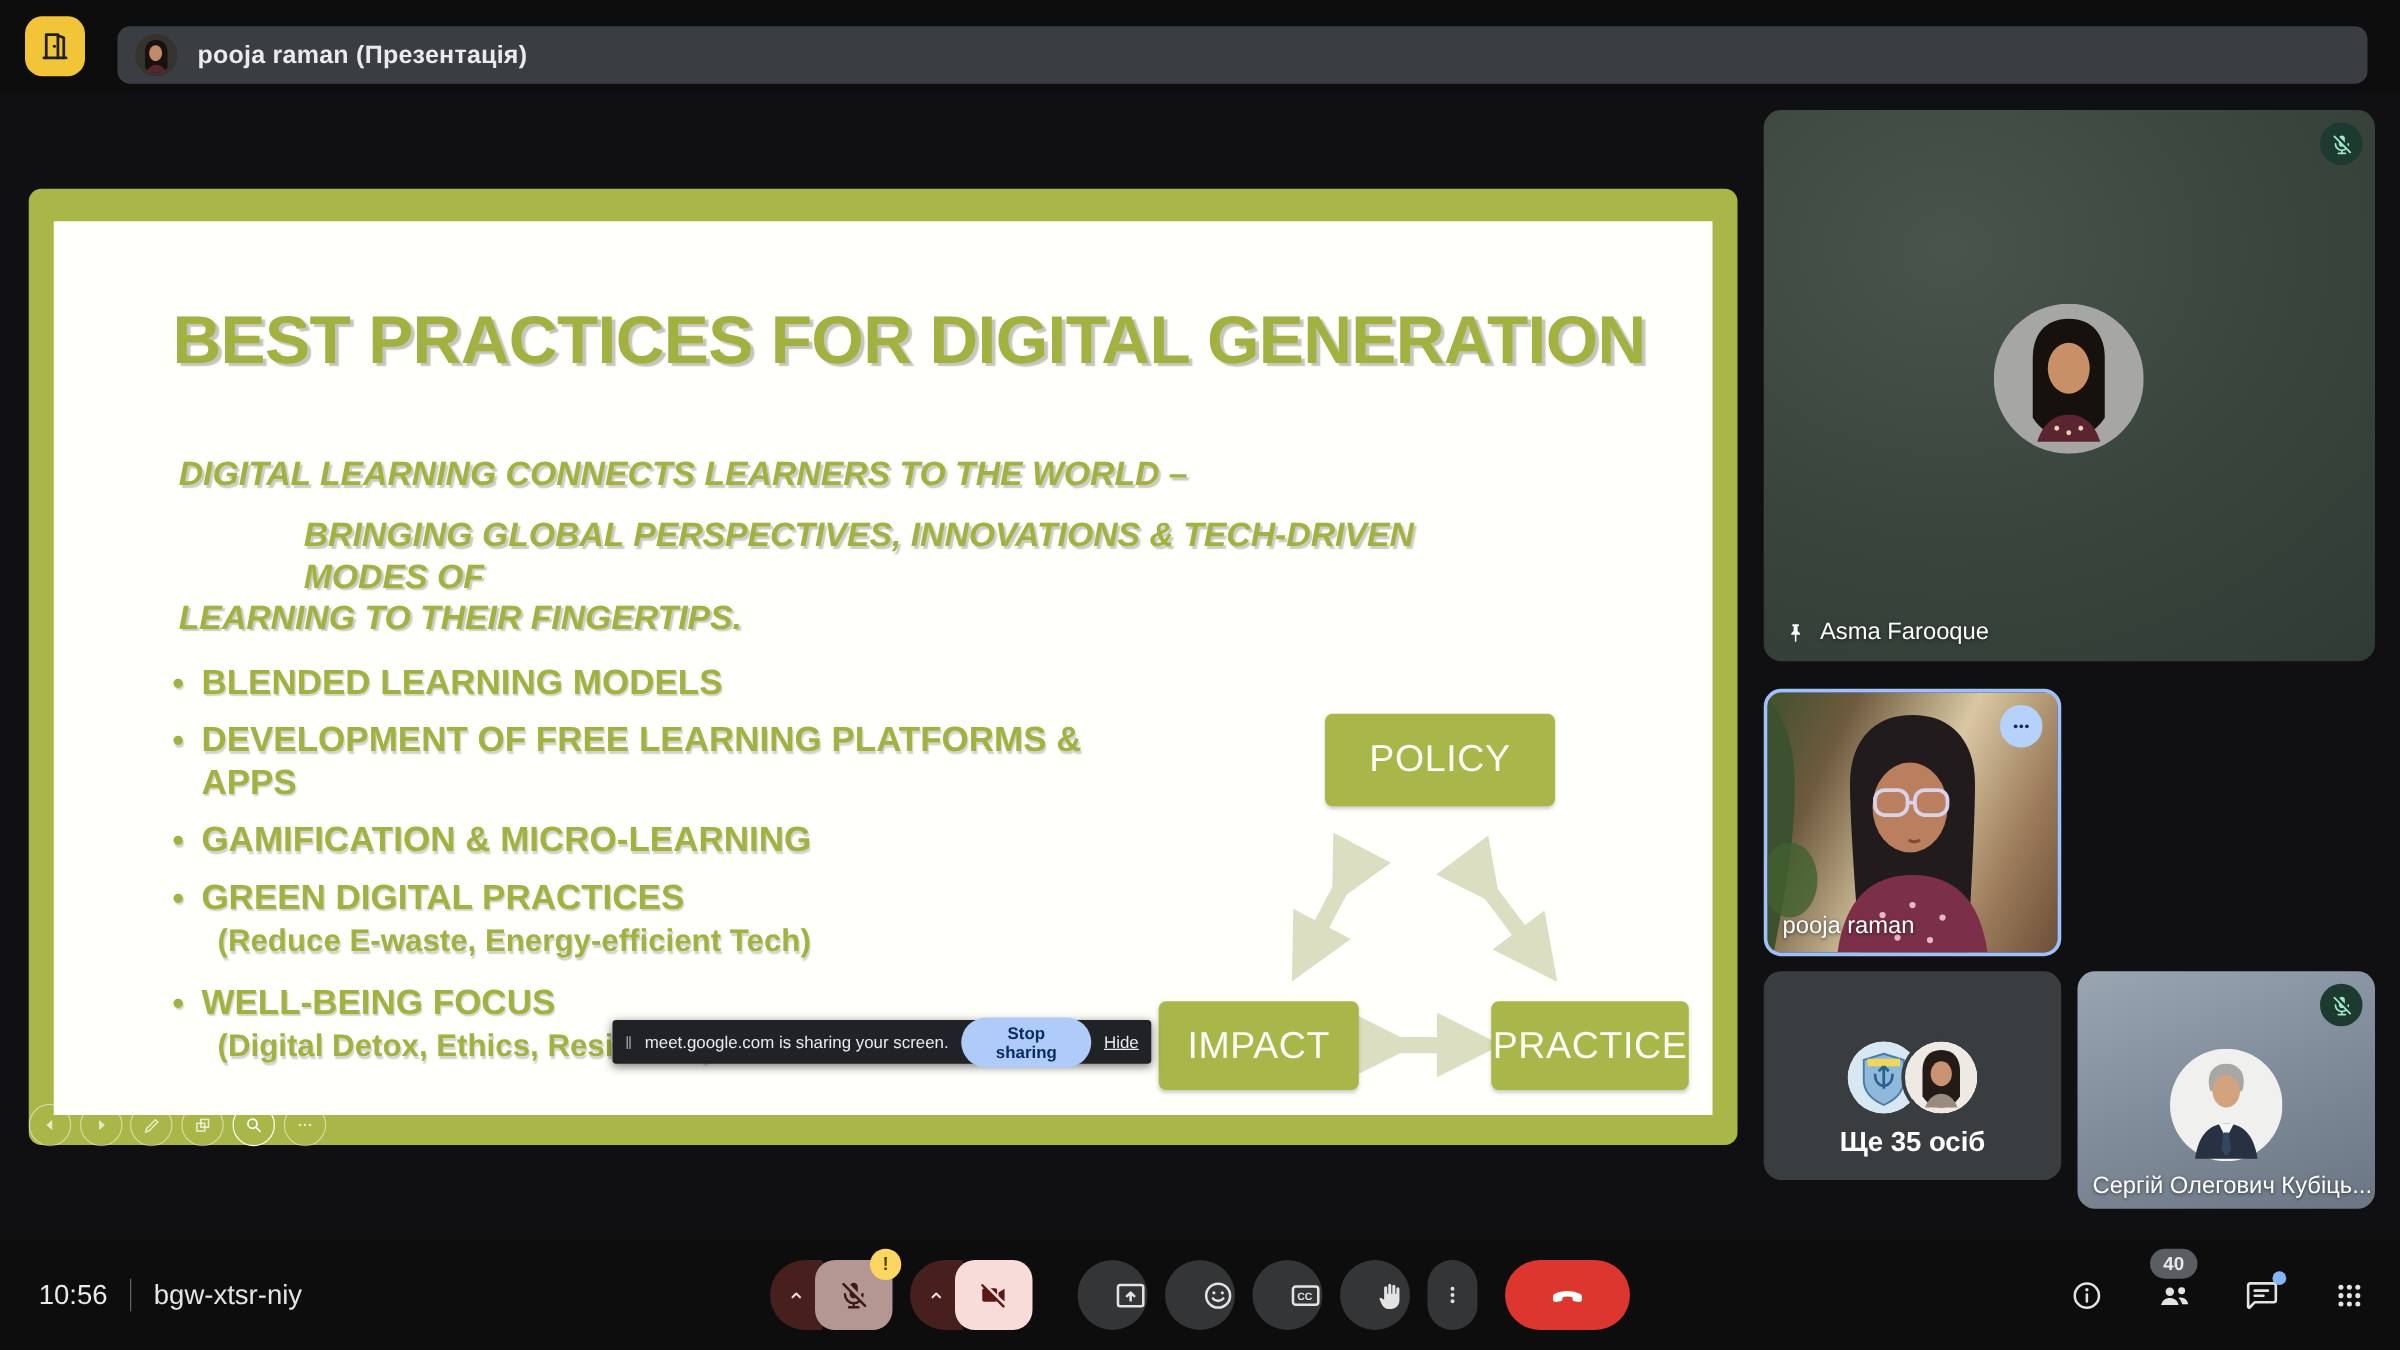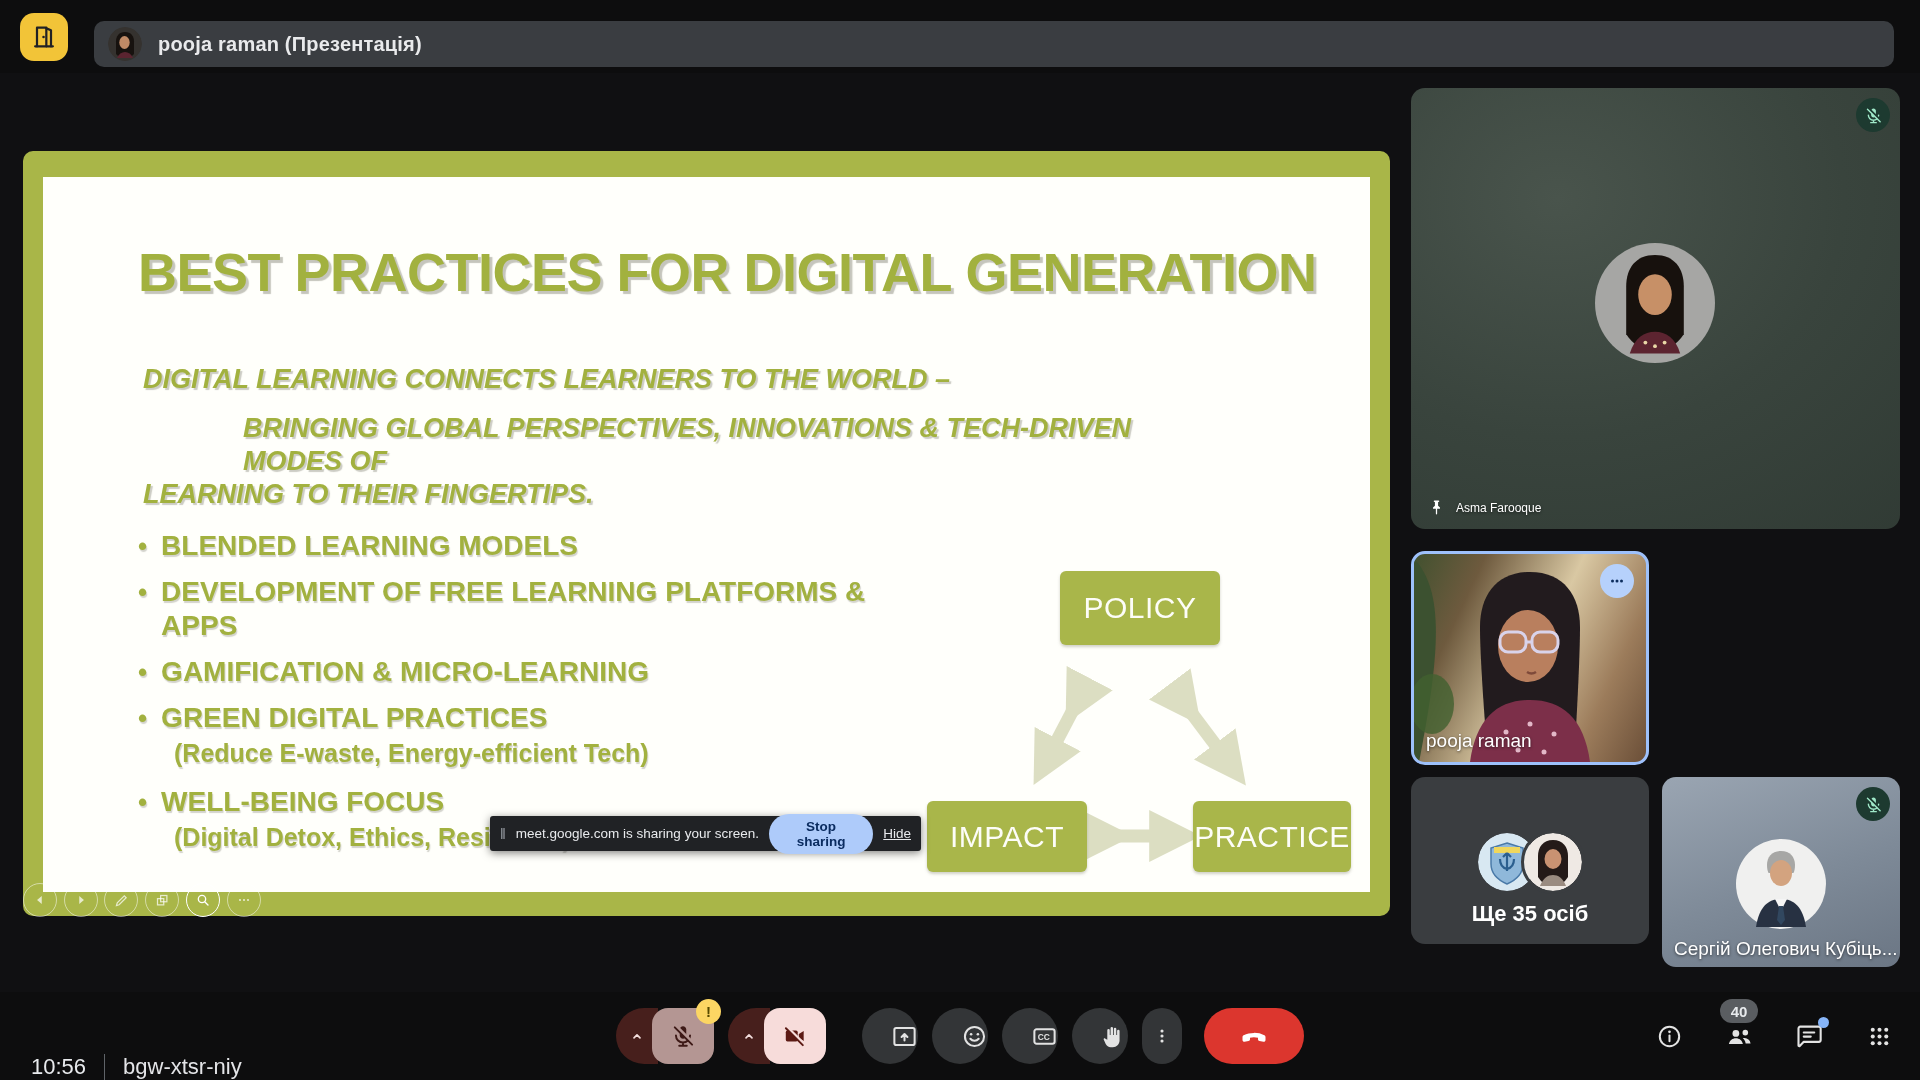--- a/index.html
+++ b/index.html
@@ -34,21 +34,21 @@
   .bullets li { display:flex; gap:14px; font-size:28px; font-weight:700; color:#a2b13f;
                 line-height:34px; margin-bottom:12px; text-shadow:1px 2px 1px rgba(110,110,95,.3); }
   .bullets li .dot { font-size:26px; }
   .bullets .sub { font-size:25px; font-weight:700; line-height:28px; margin:-8px 0 10px 36px;
                   color:#a2b13f; text-shadow:1px 2px 1px rgba(110,110,95,.3); }
   .bullets .gap { margin-top:18px; }
 
   .dg-box { position:absolute; background:#a9b64a; border-radius:6px; color:#fdfdf8;
             display:flex; align-items:center; justify-content:center; font-size:30px;
             letter-spacing:.5px; box-shadow:0 2px 3px rgba(120,120,100,.35); }
-  .dg-policy   { left:1017px; top:394px; width:160px; height:74px; }
+  .dg-policy   { left:1017px; top:394px; width:184px; height:74px; }
   .dg-impact   { left:884px;  top:624px; width:160px; height:71px; }
   .dg-practice { left:1150px; top:624px; width:158px; height:71px; }
   .dg-arrows { position:absolute; inset:0; pointer-events:none; }
 
   .deck-controls { position:absolute; left:0; top:732px; width:260px; height:34px; }
   .dc { position:absolute; width:34px; height:34px; border-radius:50%;
         border:1.5px solid rgba(255,255,255,.5); color:rgba(255,255,255,.72);
         display:flex; align-items:center; justify-content:center; cursor:pointer; }
   .dc.bright { border-color:#fff; color:#fff; }
 
@@ -70,21 +70,21 @@
   .t2 { left:0; top:463px; width:238px; height:214px; border:3px solid #9ec1fb;
         background:linear-gradient(115deg,#41512f 0%, #6e5a3e 22%, #d9c8a3 52%, #9c7c5b 78%, #6b4f38 100%); }
   .t3 { left:251px; top:463px; width:238px; height:214px;
         background:linear-gradient(180deg,#c9cebc 0%, #b7bdaa 70%, #a9af9d 100%); }
   .t4 { left:0; top:689px; width:238px; height:167px; background:#3a3d40; }
   .t5 { left:251px; top:689px; width:238px; height:190px;
         background:linear-gradient(160deg,#9aa5b2 0%, #7e8a98 55%, #6b7684 100%); }
 
   .name-tag { position:absolute; left:16px; bottom:12px; display:flex; align-items:center; gap:10px;
               color:#fff; text-shadow:0 1px 3px rgba(0,0,0,.6); z-index:3; }
-  .t1 .name-tag { font-size:12px; }
+  .t1 .name-tag { font-size:19px; }
   .t2 .name-tag, .t3 .name-tag, .t5 .name-tag { font-size:19px; left:12px; bottom:10px; }
   .t5 .name-tag { bottom:7px; white-space:nowrap; }
 
   .mic-chip { position:absolute; top:10px; right:10px; width:34px; height:34px; border-radius:50%;
               display:flex; align-items:center; justify-content:center; z-index:3; }
   .mic-teal { background:#1d3a30; color:#9fe8c8; --bg:#1d3a30; }
   .mic-gray { background:rgba(58,61,64,.85); color:#e8eaed; --bg:#3a3d40; }
   .menu-chip { position:absolute; top:10px; right:12px; width:34px; height:34px; border-radius:50%;
                background:#b6d1fc; display:flex; align-items:center; justify-content:center;
                z-index:3; cursor:pointer; }
@@ -94,21 +94,21 @@
               display:flex; z-index:2; }
   .t4 .pair .av { width:58px; height:58px; border-radius:50%; overflow:hidden; }
   .t4 .pair .av + .av { margin-left:-12px; outline:3px solid #3a3d40; }
   .t4 .more-label { position:absolute; left:0; right:0; top:124px; text-align:center;
                     color:#fff; font-size:22px; font-weight:700; }
   .t5 .big-avatar { position:absolute; left:74px; top:62px; width:90px; height:90px; }
   .person-fill { position:absolute; inset:0; width:100%; height:100%; }
 
   
   .bottombar { position:absolute; left:0; top:992px; width:1920px; height:88px; background:#0d0d0e; }
-  .bb-left { position:absolute; left:31px; top:0; height:88px; display:flex; align-items:flex-end; gap:18px; }
+  .bb-left { position:absolute; left:31px; top:0; height:88px; display:flex; align-items:center; gap:18px; }
   .bb-left .time { color:#e8eaed; font-size:22px; font-weight:500; }
   .bb-left .vsep { width:1px; height:26px; background:#5f6368; }
   .bb-left .code { color:#e3e4e7; font-size:22px; }
 
   .bb-center { position:absolute; left:50%; top:16px; transform:translateX(-50%);
                display:flex; align-items:center; gap:14px; }
   .ctl-group { display:flex; height:56px; }
   .seg-chev { width:42px; height:56px; background:#471f1c; border-radius:28px 0 0 28px;
               display:flex; align-items:center; justify-content:center; color:#f3dedd; cursor:pointer; }
   .seg-mic  { width:62px; height:56px; background:#b49693; border-radius:16px; margin-left:-6px;

